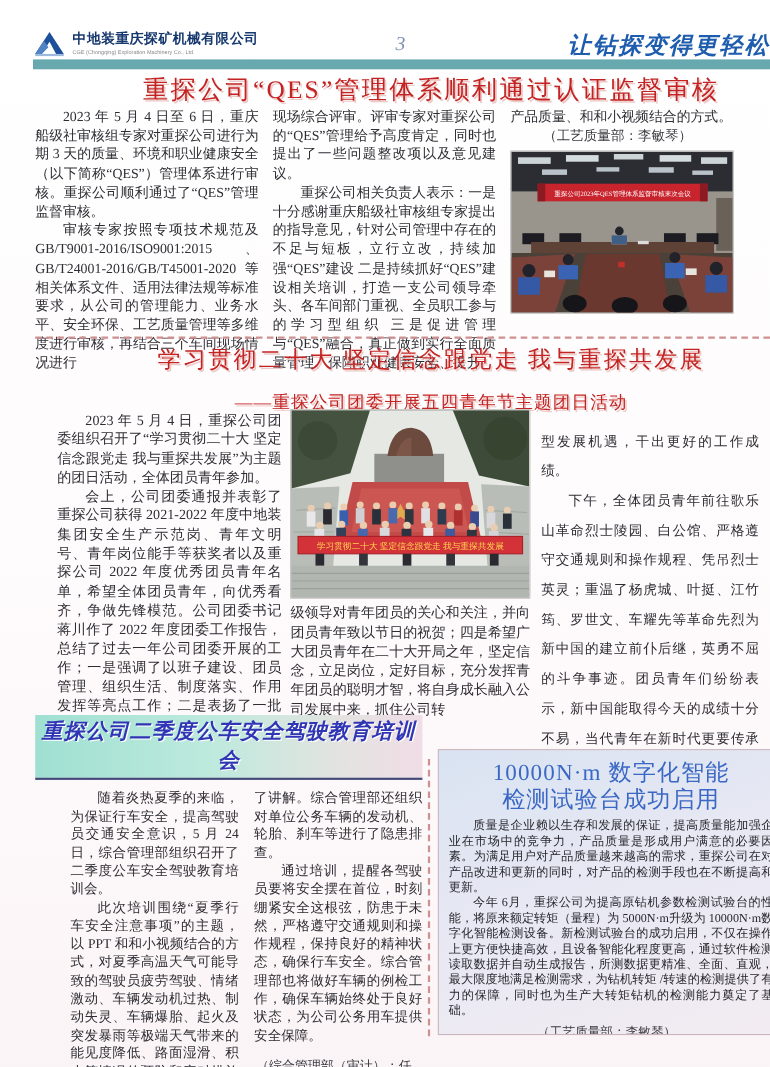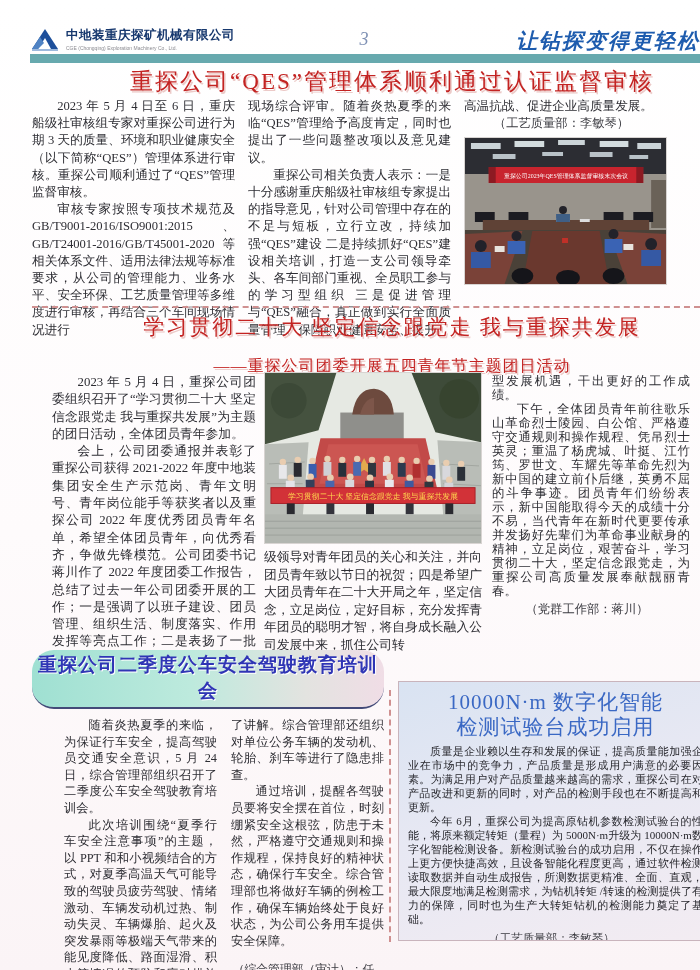--- a/index.html
+++ b/index.html
@@ -31,31 +31,30 @@
   .a1-photo { width:203px; height:148px; margin-top:5px; }
   .dash-h { position:absolute; left:32px; right:28px; top:306px; border-top:2px dashed #cf9090; }
   
   .a2-title1 { top:313px; font-size:21px; }
   .a2-title2 { top:356px; font-size:16px; letter-spacing:1px; }
   .a2-body { position:absolute; left:32px; top:372px; width:636px; height:292px;margin-left:20px; }
   .a2-col1 { position:absolute; left:0; top:2px; width:204px; font-size:12.8px; line-height:17.3px; }
   .a2-mid  { position:absolute; left:212px; top:0; width:218px; }
   .a2-photo { width:218px; height:172px; }
   .a2-mid-text { margin-top:5px; font-size:12.8px; line-height:17.6px; }
-  .a2-col3 { position:absolute; left:440px; top:2px; width:198px; font-size:12.4px; line-height:14px; }
+  .a2-col3 { position:absolute; left:440px; top:16px; width:198px; font-size:12.4px; line-height:27px; }
   .a2-col3 .byline { margin-top:4px; }
   
   .a3 { position:absolute; left:32px; top:650px; width:352px; }
   .a3-title {
-    font-size:19px; font-weight:bold; color:#2f35b5; text-align:center;
+    font-size:19px; font-weight:bold; font-style:italic; color:#2f35b5; text-align:center;
     letter-spacing:1px; padding:2px 0 3px;
     background:linear-gradient(90deg,#9fe0d2 0%,#bdeadd 45%,#e3e3e0 78%,#f0dde6 100%);
     border-bottom:2px solid #434a78;
     text-shadow:1px 1px 0 #ffffff;
-    border-radius:22px;
   }
   .a3-cols { margin-top:8px; display:flex; gap:14px;margin-left:32px; }
   .a3-cols .col { width:169px; font-size:12.3px; line-height:16.6px; }
   .a3-cols .byline { margin-top:12px; font-size:11.8px; }
   
   .dash-v { position:absolute; left:389px; top:690px; height:252px; border-left:2px dashed #cf9090; }
   .a4 {
     position:absolute; left:398px; top:681px; width:315px; height:260px; box-sizing:border-box;
     border:1px solid #c9b4bc; padding:8px 9px 5px;
     background:linear-gradient(160deg,#d9e3f2 0%,#e7e8f3 45%,#f3ecf2 100%);
@@ -86,25 +85,25 @@
   <div class="slogan">让钻探变得更轻松</div>
   <div class="teal-bar"></div>
 
   <div class="red-title a1-title">重探公司“QES”管理体系顺利通过认证监督审核</div>
   <div class="a1-cols">
     <div class="col">
       <p class="ind">2023 年 5 月 4 日至 6 日，重庆船级社审核组专家对重探公司进行为期 3 天的质量、环境和职业健康安全（以下简称“QES”）管理体系进行审核。重探公司顺利通过了“QES”管理监督审核。</p>
       <p class="ind">审核专家按照专项技术规范及 GB/T9001-2016/ISO9001:2015、GB/T24001-2016/GB/T45001-2020 等相关体系文件、适用法律法规等标准要求，从公司的管理能力、业务水平、安全环保、工艺质量管理等多维度进行审核，再结合三个车间现场情况进行</p>
     </div>
     <div class="col">
-      <p class="cont">现场综合评审。随着炎热夏季的来临“QES”管理给予高度肯定，同时也提出了一些问题整改项以及意见建议。</p>
+      <p class="cont">现场综合评审。评审专家对重探公司的“QES”管理给予高度肯定，同时也提出了一些问题整改项以及意见建议。</p>
       <p class="ind">重探公司相关负责人表示：一是十分感谢重庆船级社审核组专家提出的指导意见，针对公司管理中存在的不足与短板，立行立改，持续加强“QES”建设 二是持续抓好“QES”建设相关培训，打造一支公司领导牵头、各车间部门重视、全员职工参与的学习型组织 三是促进管理与“QES”融合，真正做到实行全面质量管理、保障职业健康安全、提升</p>
     </div>
     <div class="col">
-      <p class="cont">高温抗战、促进企业高质量发展。</p>
+      <p class="cont">产品质量、和和小视频结合的方式。</p>
       <div class="byline">（工艺质量部：李敏琴）</div>
       <div class="photo a1-photo">
         <svg viewBox="0 0 203 146" preserveAspectRatio="none">
           <rect width="203" height="146" fill="#99948c"></rect>
           <rect width="203" height="36" fill="#2c2d33"></rect>
           <rect x="6" y="5" width="30" height="6" fill="#ccd4d8"></rect>
           <rect x="50" y="3" width="30" height="6" fill="#d4dcdf"></rect>
           <rect x="94" y="2" width="27" height="5" fill="#ccd4d8"></rect>
           <rect x="136" y="3" width="29" height="6" fill="#d4dcdf"></rect>
           <rect x="174" y="5" width="24" height="6" fill="#ccd4d8"></rect>

